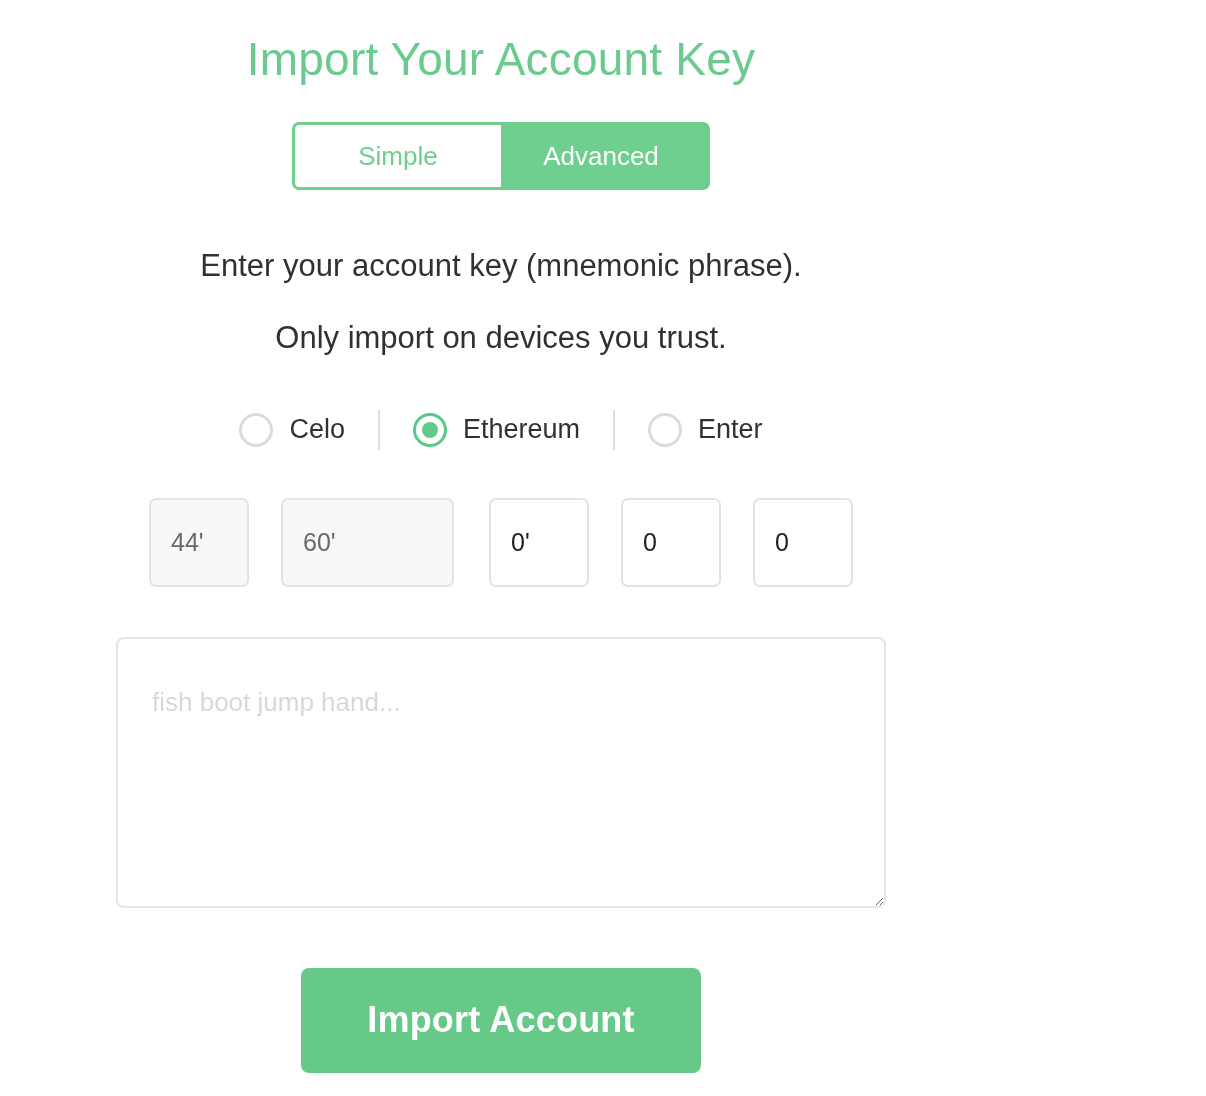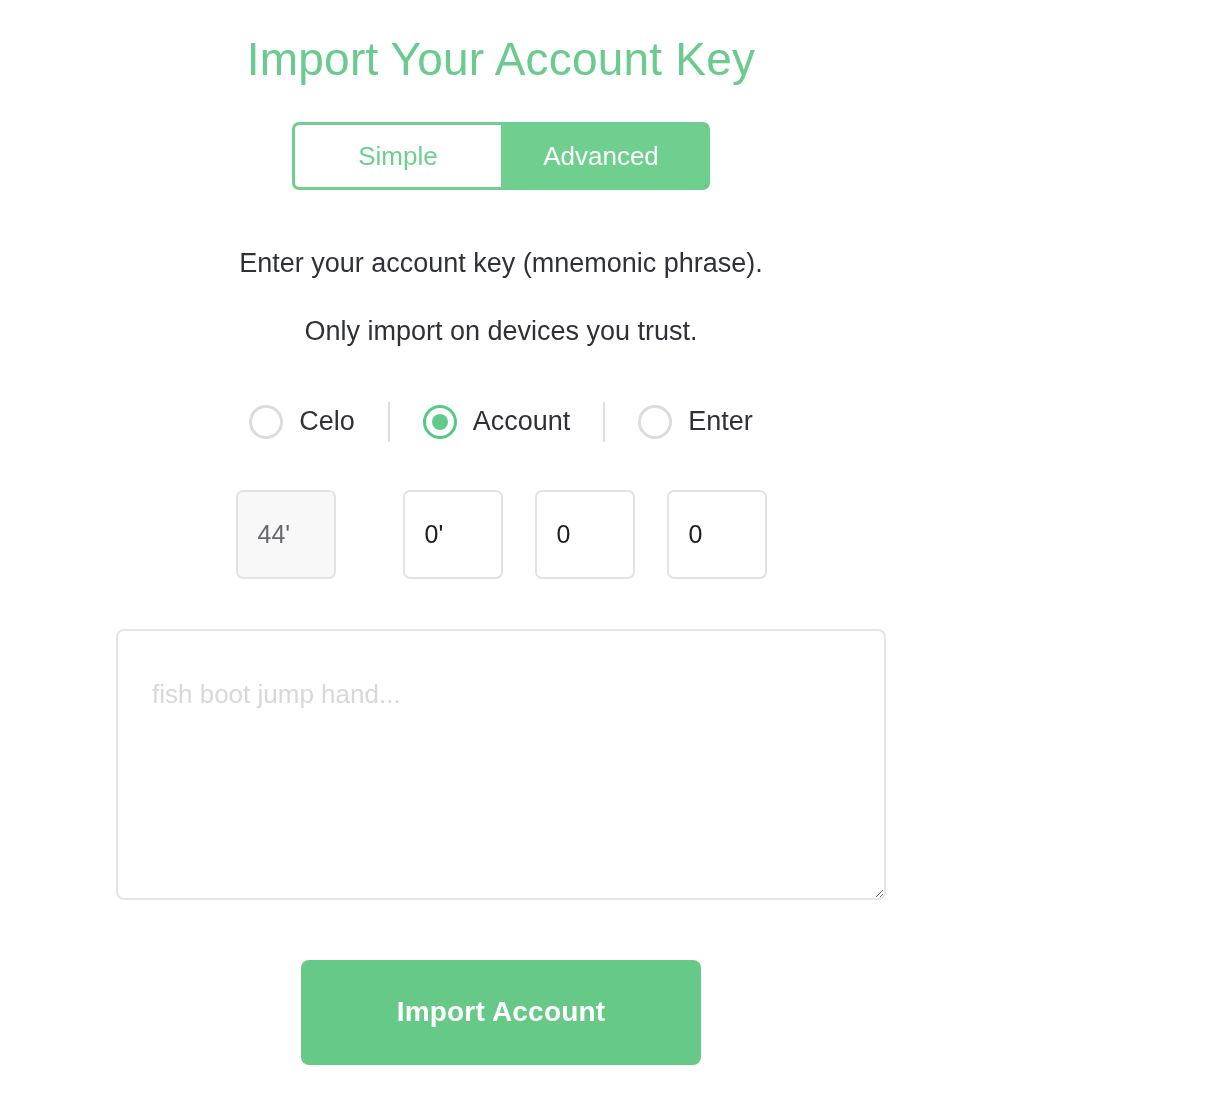--- a/index.html
+++ b/index.html
@@ -68,21 +68,21 @@
     background: #6ecf8e;
     color: #ffffff;
     padding-left: 32px;
   }
 
   
   .desc {
     margin: 0;
     text-align: center;
     color: #2f3136;
-    font-size: 27px;
+    font-size: 31px;
     line-height: 1.0;
   }
   .desc-line-1 { margin-top: 60px; }
   .desc-line-2 { margin-top: 41px; }
 
   
   .radio-row {
     margin-top: 57px;
     display: flex;
   }
@@ -181,21 +181,21 @@
   
   .submit-btn {
     margin-top: 60px;
     width: 400px;
     height: 105px;
     border: 0;
     border-radius: 8px;
     background: #67c987;
     color: #ffffff;
     font-family: "Liberation Sans", sans-serif;
-    font-size: 28px;
+    font-size: 36px;
     font-weight: bold;
     letter-spacing: 0.2px;
     cursor: pointer;
     outline: none;
   }
 </style>
 </head>
 <body>
 
 <div class="page">
@@ -218,37 +218,38 @@
       </span>
       <span class="radio-label">Celo</span>
     </div>
 
     <div class="radio-divider"></div>
 
     <div class="radio-option selected">
       <span class="radio-mark">
         <span class="radio-dot"></span>
       </span>
-      <span class="radio-label">Account</span>
+      <span class="radio-label">Ethereum</span>
     </div>
 
     <div class="radio-divider"></div>
 
     <div class="radio-option">
       <span class="radio-mark">
         <span class="radio-dot"></span>
       </span>
       <span class="radio-label">Enter</span>
     </div>
 
   </div>
 
   <div class="path-row">
     <input class="path-box w-sm disabled" type="text" disabled="" value="44'" style="">
     <span class="path-gap"></span>
+    <input class="path-box w-lg disabled" type="text" disabled="" value="60'" style="">
     <span class="path-gap-wide"></span>
     <input class="path-box w-sm" type="text" value="0'" style="">
     <span class="path-gap"></span>
     <input class="path-box w-sm" type="text" value="0" style="">
     <span class="path-gap"></span>
     <input class="path-box w-sm" type="text" value="0" style="">
   </div>
 
   <textarea class="mnemonic" placeholder="fish boot jump hand..." style=""></textarea>
 

